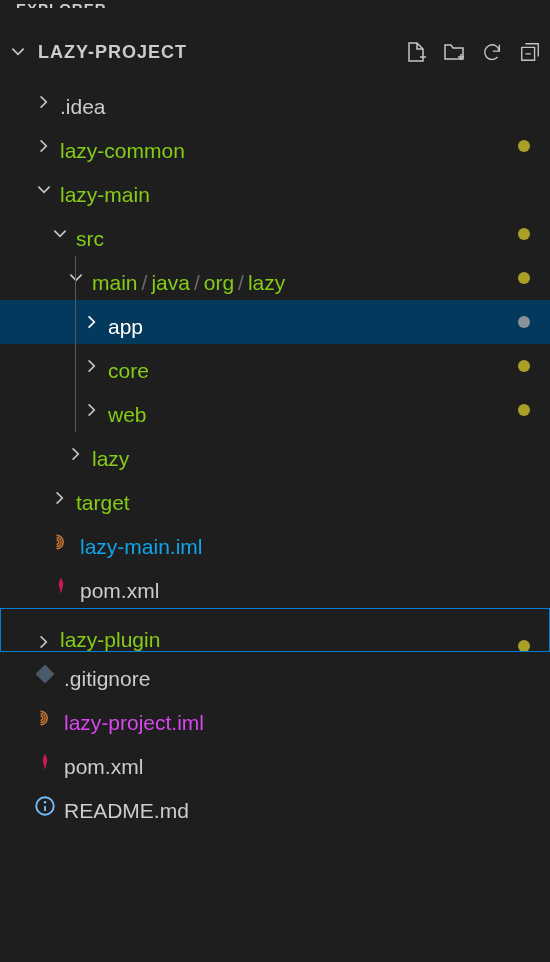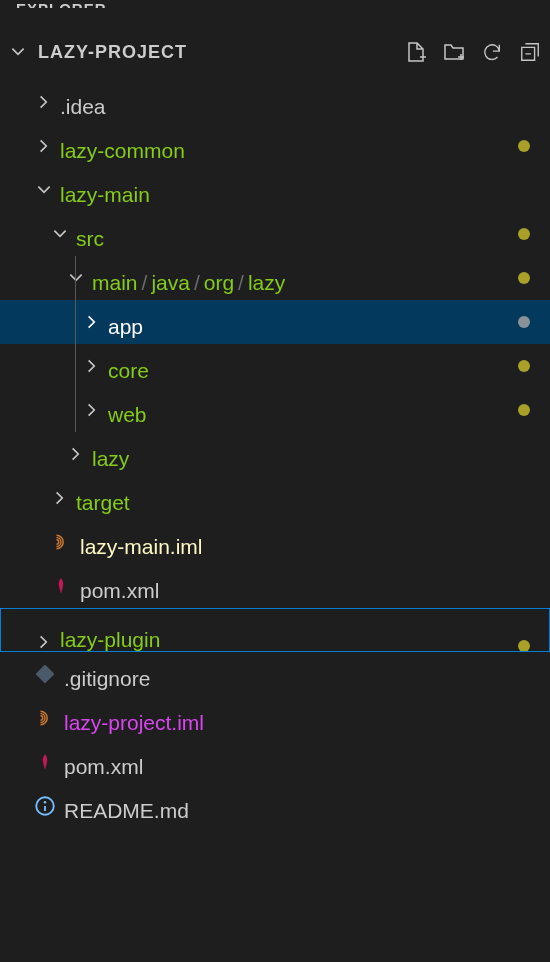--- a/index.html
+++ b/index.html
@@ -295,21 +295,21 @@
     <span class="item-label" style="color:#84cc16">target</span>
   </div>
 
   <div class="tree-item">
     <span class="indent" style="width:50px"></span>
     <span class="file-icon">
       <svg width="18" height="18" viewBox="0 0 16 16">
           <path d="M4 2a6 6 0 016 6 6 6 0 01-6 6 M4 4a4 4 0 014 4 4 4 0 01-4 4 M4 6a2 2 0 012 2 2 2 0 01-2 2" stroke="#cc7832" fill="none" stroke-width="1.3"></path>
         </svg>
     </span>
-    <span class="item-label" style="color:#fef9c3">lazy-main.iml</span>
+    <span class="item-label" style="color:#0ea5e9">lazy-main.iml</span>
   </div>
 
   <div class="tree-item">
     <span class="indent" style="width:50px"></span>
     <span class="file-icon">
       <svg width="14" height="20" viewBox="0 0 14 20">
           <path d="M7 2 Q4 6 5 10 Q6 14 7 18 Q8 14 9 10 Q10 6 7 2 Z" fill="#c2185b"></path>
         </svg>
     </span>
     <span class="item-label default-color">pom.xml</span>

